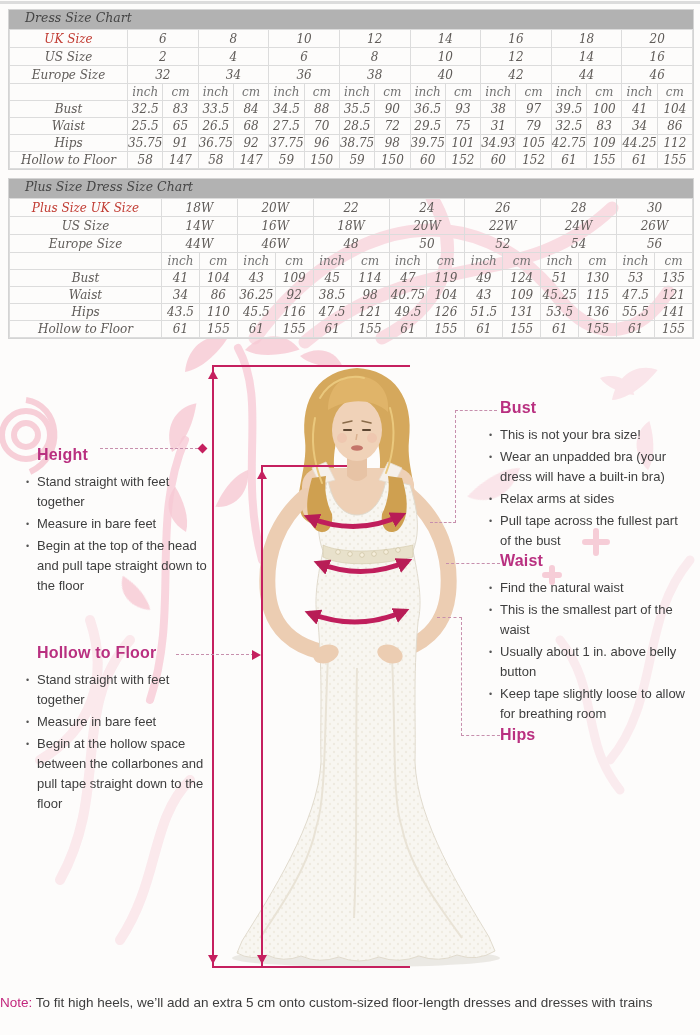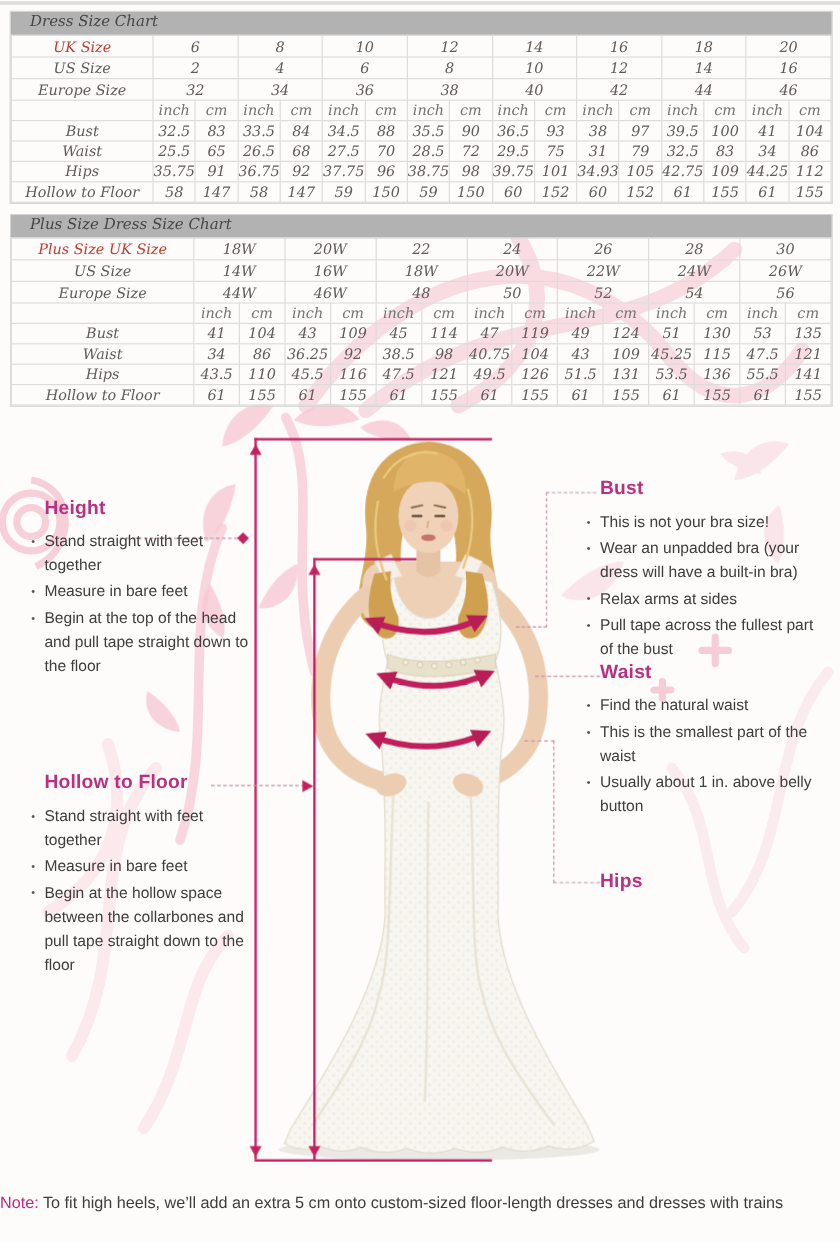--- a/index.html
+++ b/index.html
@@ -26,21 +26,21 @@
   td.lbl.accent{color:#c13b32;}
   td.unit{color:#737373;}
 
   
   .g-sec{position:absolute;z-index:6;}
   .g-title{font:bold 16px "Liberation Sans",sans-serif;color:#b93080;margin:0 0 8px 13px;letter-spacing:.2px;}
   ul.g-list{list-style:none;margin:0;padding:0;font:13px/20px "Liberation Sans",sans-serif;color:#3e3e3e;}
   ul.g-list li{position:relative;padding-left:13px;margin-bottom:2px;}
   ul.g-list li::before{content:"•";position:absolute;left:2px;top:0;font-size:9px;color:#555;}
 
-  #sec-height{left:24px;top:415px;width:185px;}
+  #sec-height{left:24px;top:446px;width:185px;}
   #sec-hollow{left:24px;top:644px;width:192px;}
   #sec-bust{left:487px;top:399px;width:202px;}
   #sec-waist{left:487px;top:552px;width:208px;}
   #sec-hips{left:487px;top:726px;width:198px;}
 
   
   .mline{position:absolute;background:#c5205f;z-index:5;}
   .dash-h{position:absolute;border-top:1px dashed #c78fad;z-index:5;}
   .dash-v{position:absolute;border-left:1px dashed #c78fad;z-index:5;}
   .arr{position:absolute;width:0;height:0;z-index:5;}
@@ -562,20 +562,21 @@
         <li>Pull tape across the fullest part of the bust</li>
       </ul>
   </div>
 
   <div class="g-sec" id="sec-waist">
     <div class="g-title">Waist</div>
     <ul class="g-list">
         <li>Find the natural waist</li>
         <li>This is the smallest part of the waist</li>
         <li>Usually about 1 in. above belly button</li>
+        <li>Keep tape slightly loose to allow for breathing room</li>
       </ul>
   </div>
 
   <div class="g-sec" id="sec-hips">
     <div class="g-title">Hips</div>
   </div>
 
   <div class="note"><span class="nlabel">Note:</span><span> To fit high heels, we’ll add an extra 5 cm onto custom-sized floor-length dresses and dresses with trains</span></div>
 
 </div>

